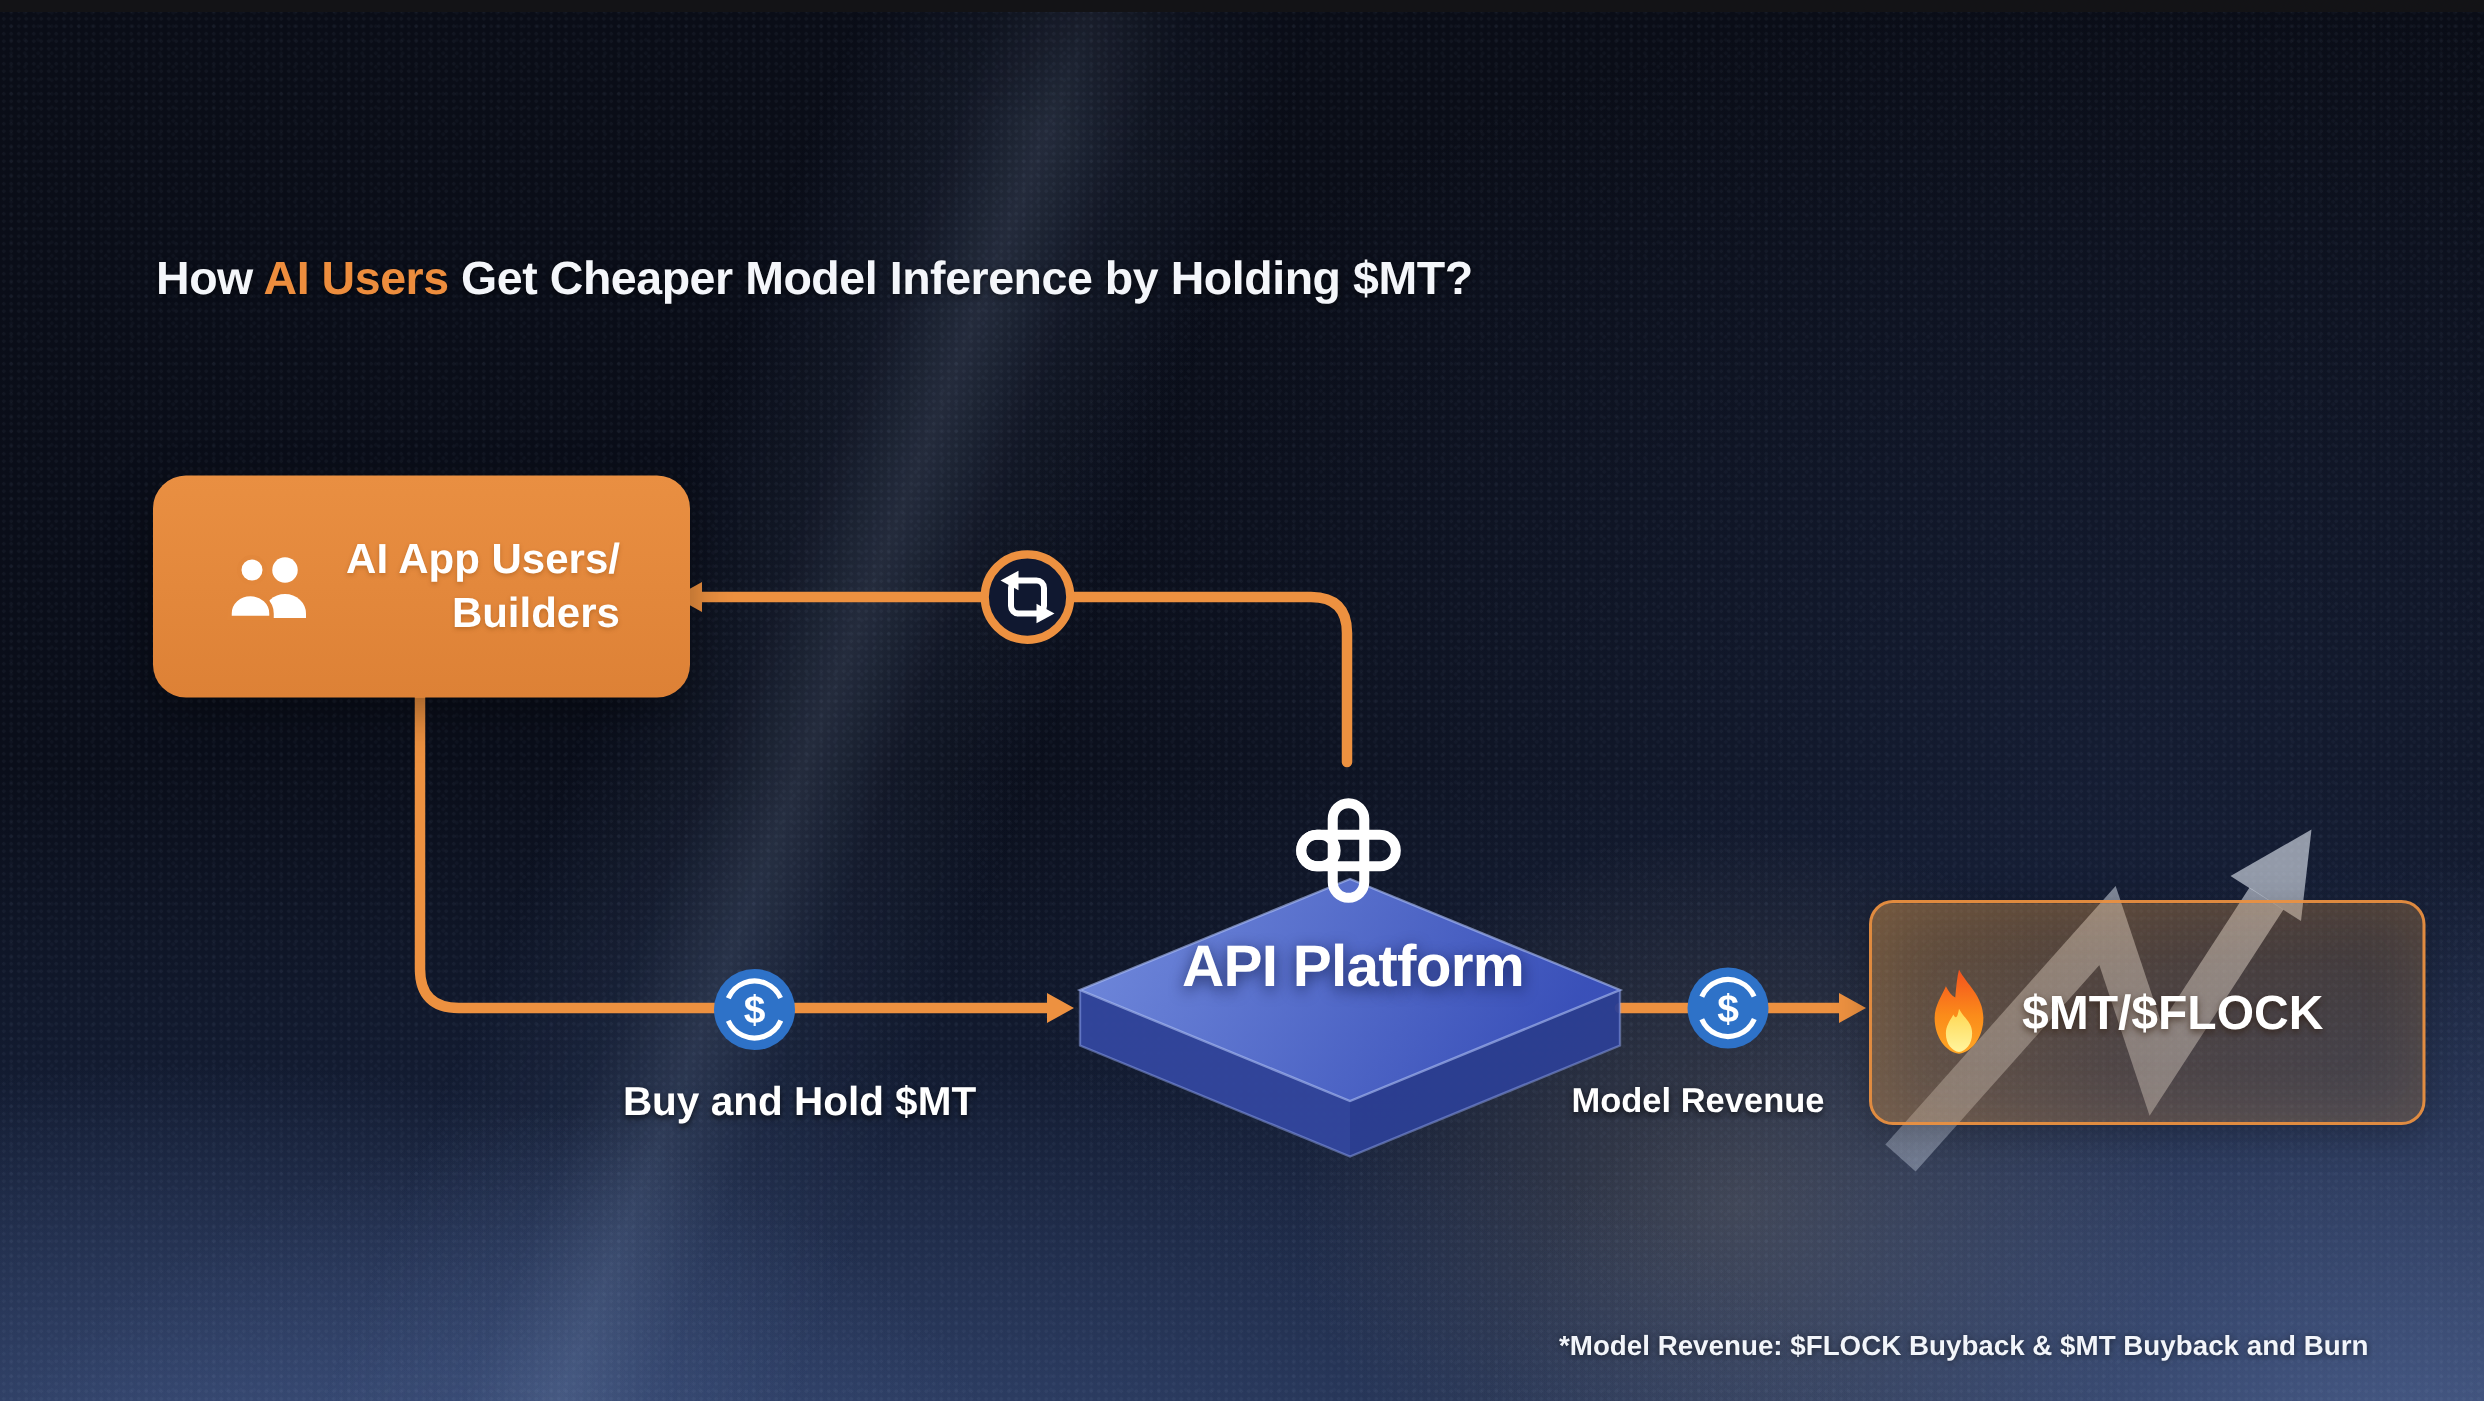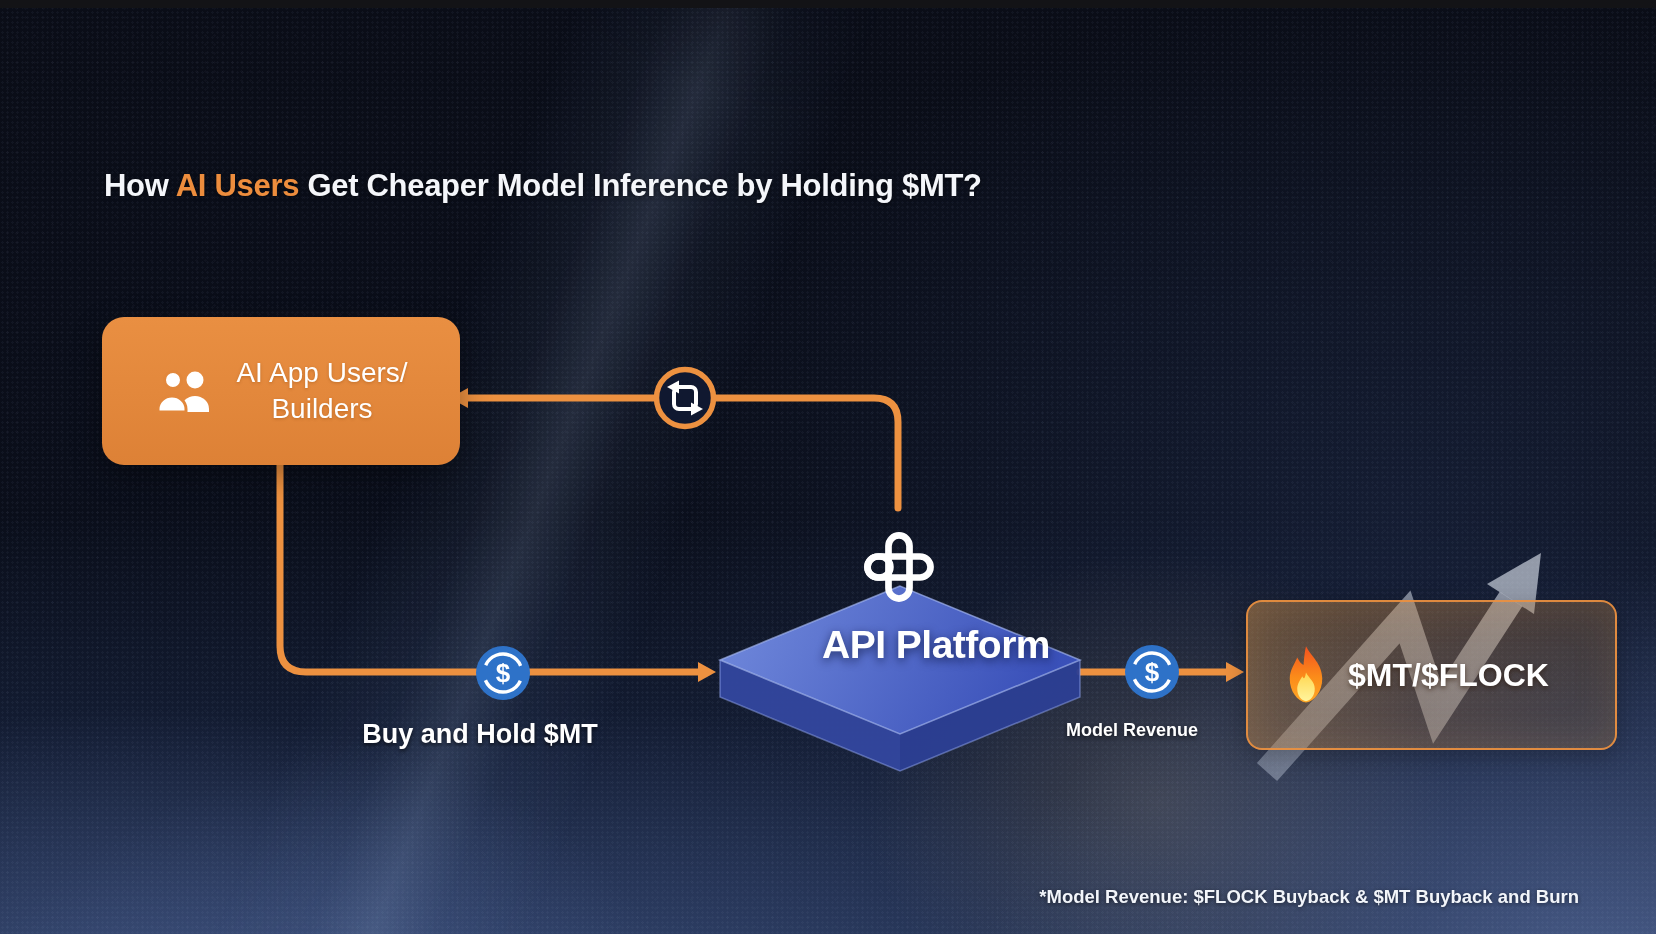--- a/index.html
+++ b/index.html
@@ -41,33 +41,33 @@
     text-shadow:0 1px 5px rgba(0,0,0,.6);white-space:nowrap;
   }
   .subtitle .hl{color:#ED8D3D;}
   .users-box{
     left:102px;top:317px;width:358px;height:148px;border-radius:22px;
     background:linear-gradient(180deg,#E98F42,#DD8136);
     display:flex;align-items:center;justify-content:center;gap:18px;
     box-shadow:0 10px 30px rgba(0,0,0,.35);
   }
   .users-box .label{
-    color:#fff;font-size:28px;font-weight:400;text-align:center;line-height:36px;
+    color:#fff;font-size:28px;font-weight:700;text-align:right;line-height:36px;
     text-shadow:0 1px 3px rgba(120,60,10,.35);
   }
   .flow-label{
     color:#fff;font-weight:700;text-shadow:0 2px 4px rgba(0,0,0,.65);white-space:nowrap;
   }
   .lbl-provide{left:688px;top:280px;transform:translateX(-50%);font-size:25px;line-height:31px;text-align:center;}
-  .lbl-buy{left:480px;top:719px;transform:translateX(-50%);font-size:27px;text-align:right;}
-  .lbl-revenue{left:1132px;top:720px;transform:translateX(-50%);font-size:18px;}
+  .lbl-buy{left:533px;top:719px;transform:translateX(-50%);font-size:27px;text-align:right;}
+  .lbl-revenue{left:1132px;top:720px;transform:translateX(-50%);font-size:23px;}
   .api-label{
     left:902px;top:645px;transform:translate(-50%,-50%);
     color:#fff;font-size:39px;font-weight:700;letter-spacing:-.5px;
-    text-shadow:0 3px 10px rgba(5,12,50,.65);white-space:nowrap;margin-left:34px;
+    text-shadow:0 3px 10px rgba(5,12,50,.65);white-space:nowrap;
   }
   .buyback-box{
     left:1246px;top:600px;width:371px;height:150px;border-radius:16px;
     border:2.5px solid rgba(237,145,64,.92);
     background:linear-gradient(135deg, rgba(216,150,72,.40), rgba(158,110,58,.34) 55%, rgba(122,92,56,.30));
     box-shadow:inset 0 0 44px rgba(255,180,90,.14), 0 6px 24px rgba(0,0,0,.25);
     display:flex;align-items:center;gap:16px;padding-left:32px;
   }
   .buyback-box .label{
     color:#fff;font-size:32px;font-weight:700;line-height:40px;

